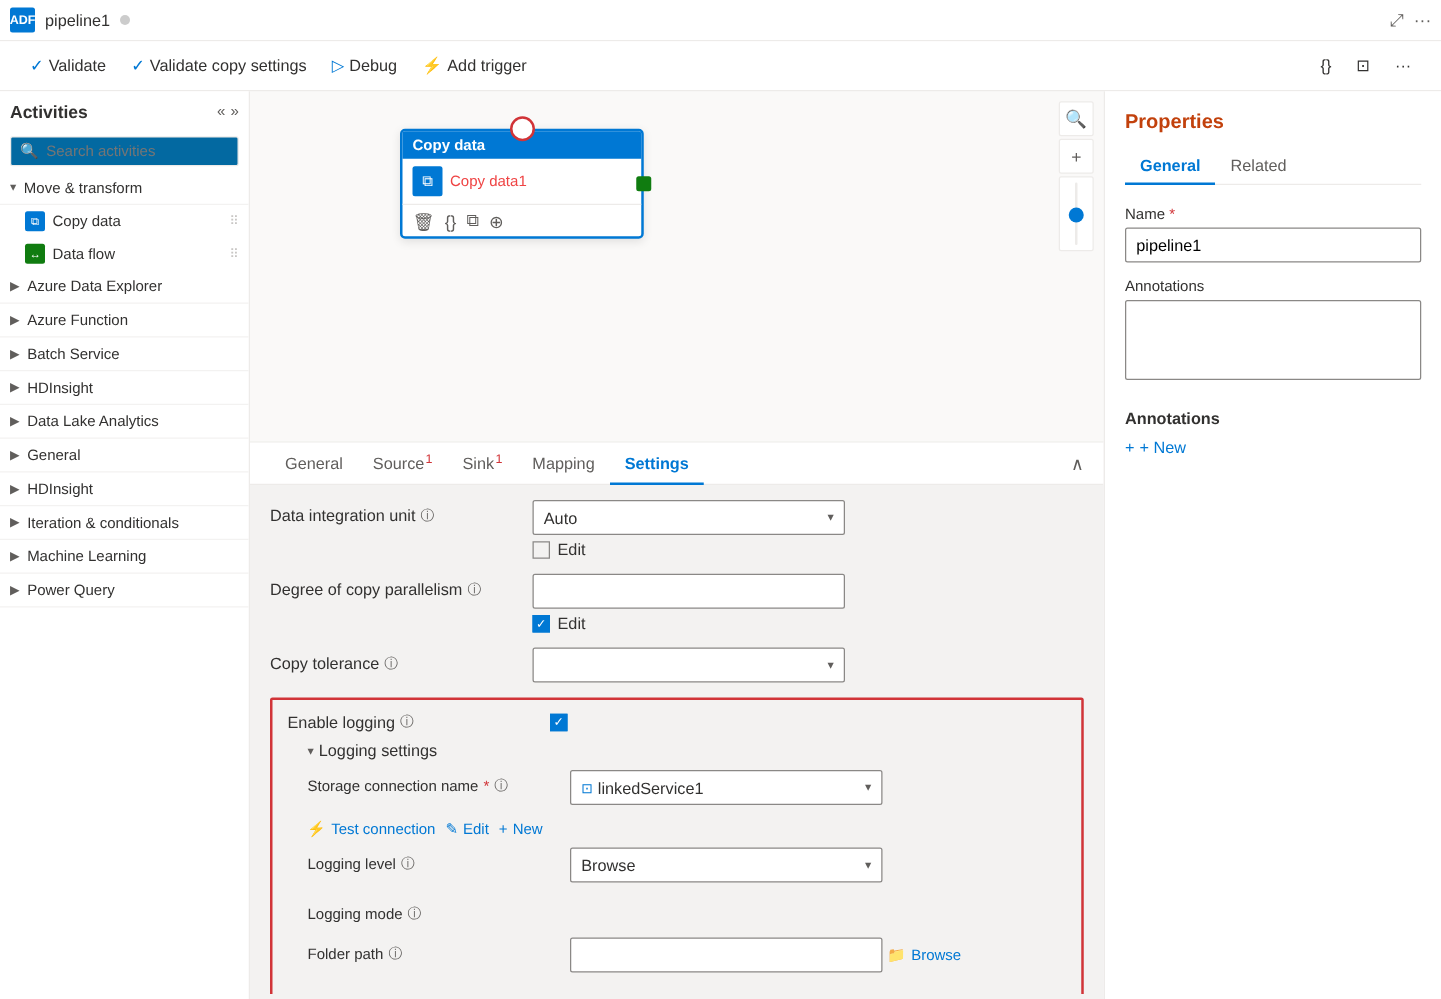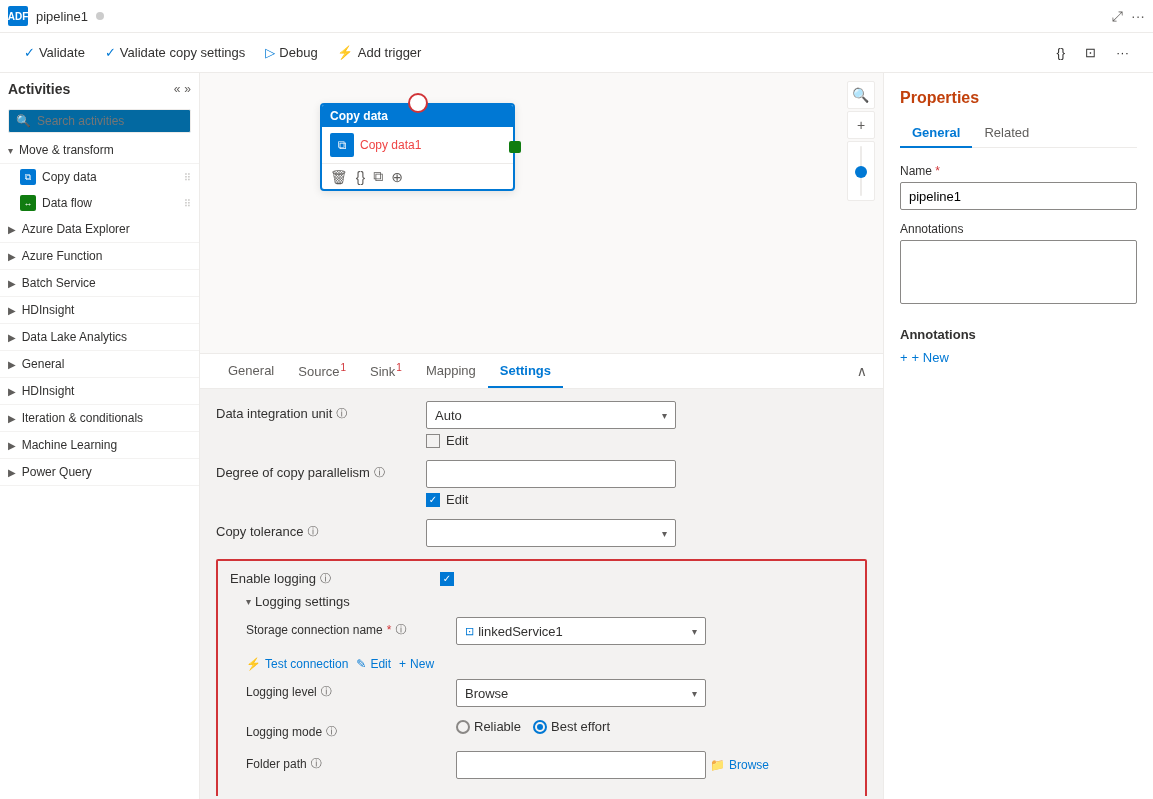--- a/index.html
+++ b/index.html
@@ -569,32 +569,20 @@
                 <span class="form-select-arrow" data-name="select-arrow-icon">▾</span>
               </div>
             </div>
           </div>
 
           <div class="form-row" data-name="logging-mode-row">
             <div class="form-label" data-name="logging-mode-label" style="font-size:12px;">
               <span>Logging mode</span>
               <span class="form-label-info" data-name="info-icon">ⓘ</span>
             </div>
-            <div class="form-control" data-name="logging-mode-control">
-              <div class="radio-group" data-name="logging-mode-radio-group">
-                <div class="radio-item" data-name="reliable-radio">
-                  <div class="radio-circle" data-name="reliable-radio-circle"></div>
-                  <span>Reliable</span>
-                </div>
-                <div class="radio-item" data-name="best-effort-radio">
-                  <div class="radio-circle selected" data-name="best-effort-radio-circle"></div>
-                  <span>Best effort</span>
-                </div>
-              </div>
-            </div>
           </div>
 
           <div class="form-row" data-name="folder-path-row">
             <div class="form-label" data-name="folder-path-label" style="font-size:12px;">
               <span>Folder path</span>
               <span class="form-label-info" data-name="info-icon">ⓘ</span>
             </div>
             <div class="form-control" data-name="folder-path-control">
               <div class="folder-path-row" data-name="folder-path-input-row">
                 <input class="folder-path-input" type="text" data-name="folder-path-input" value="" style="">

